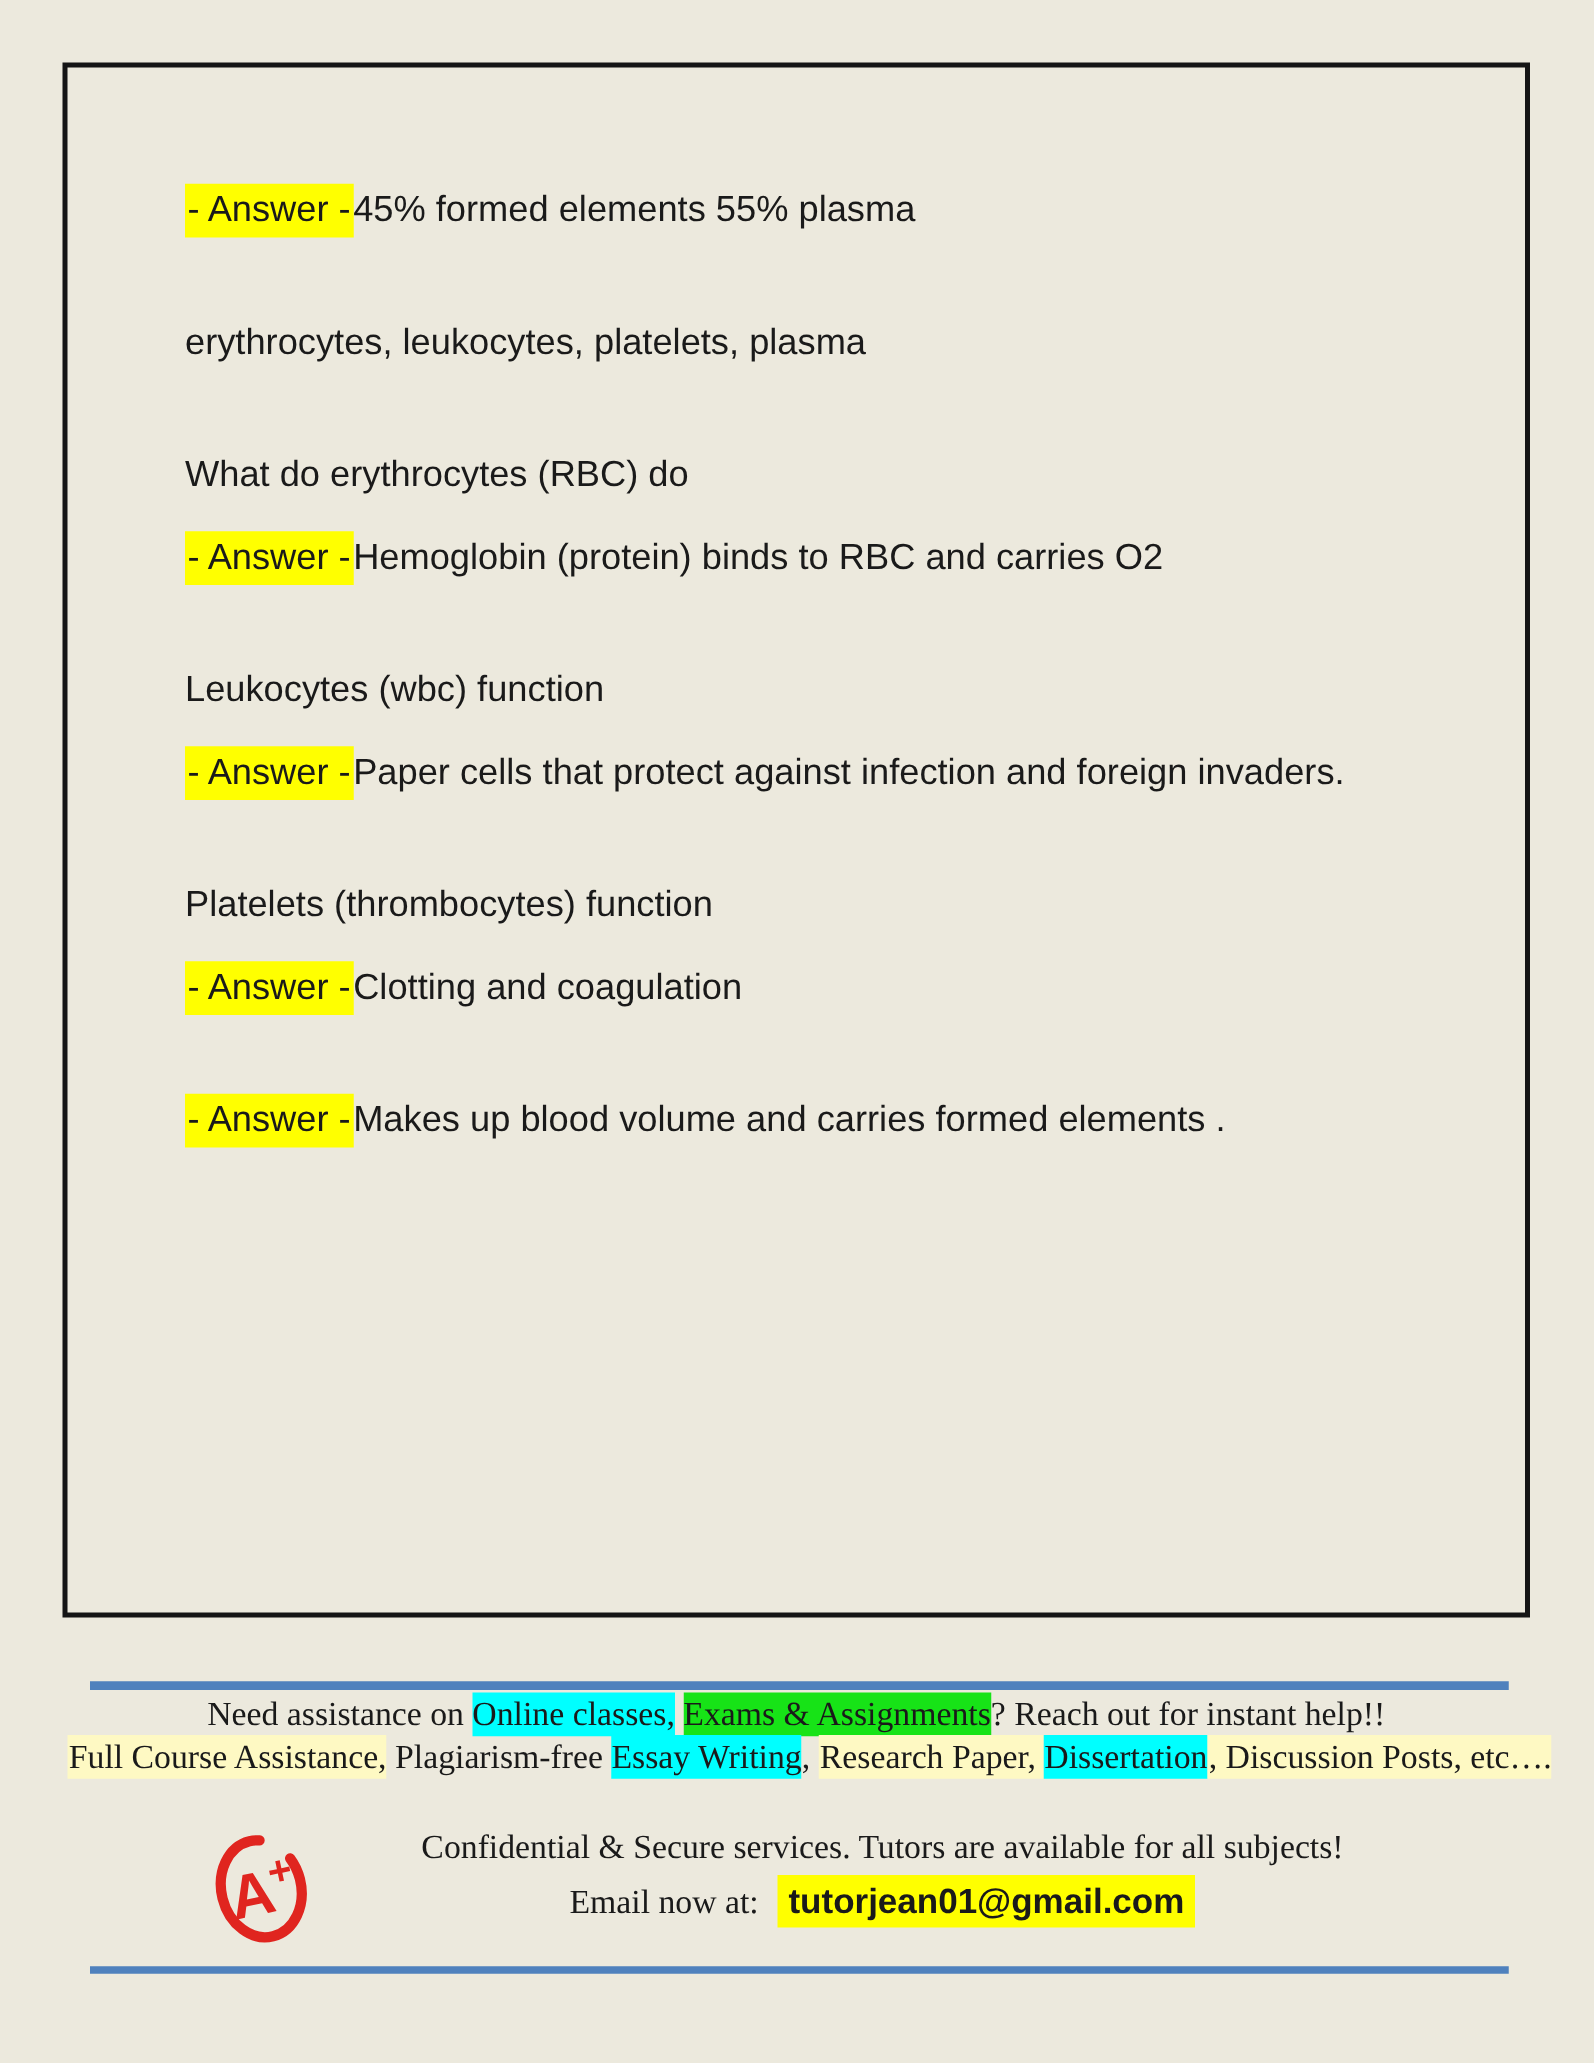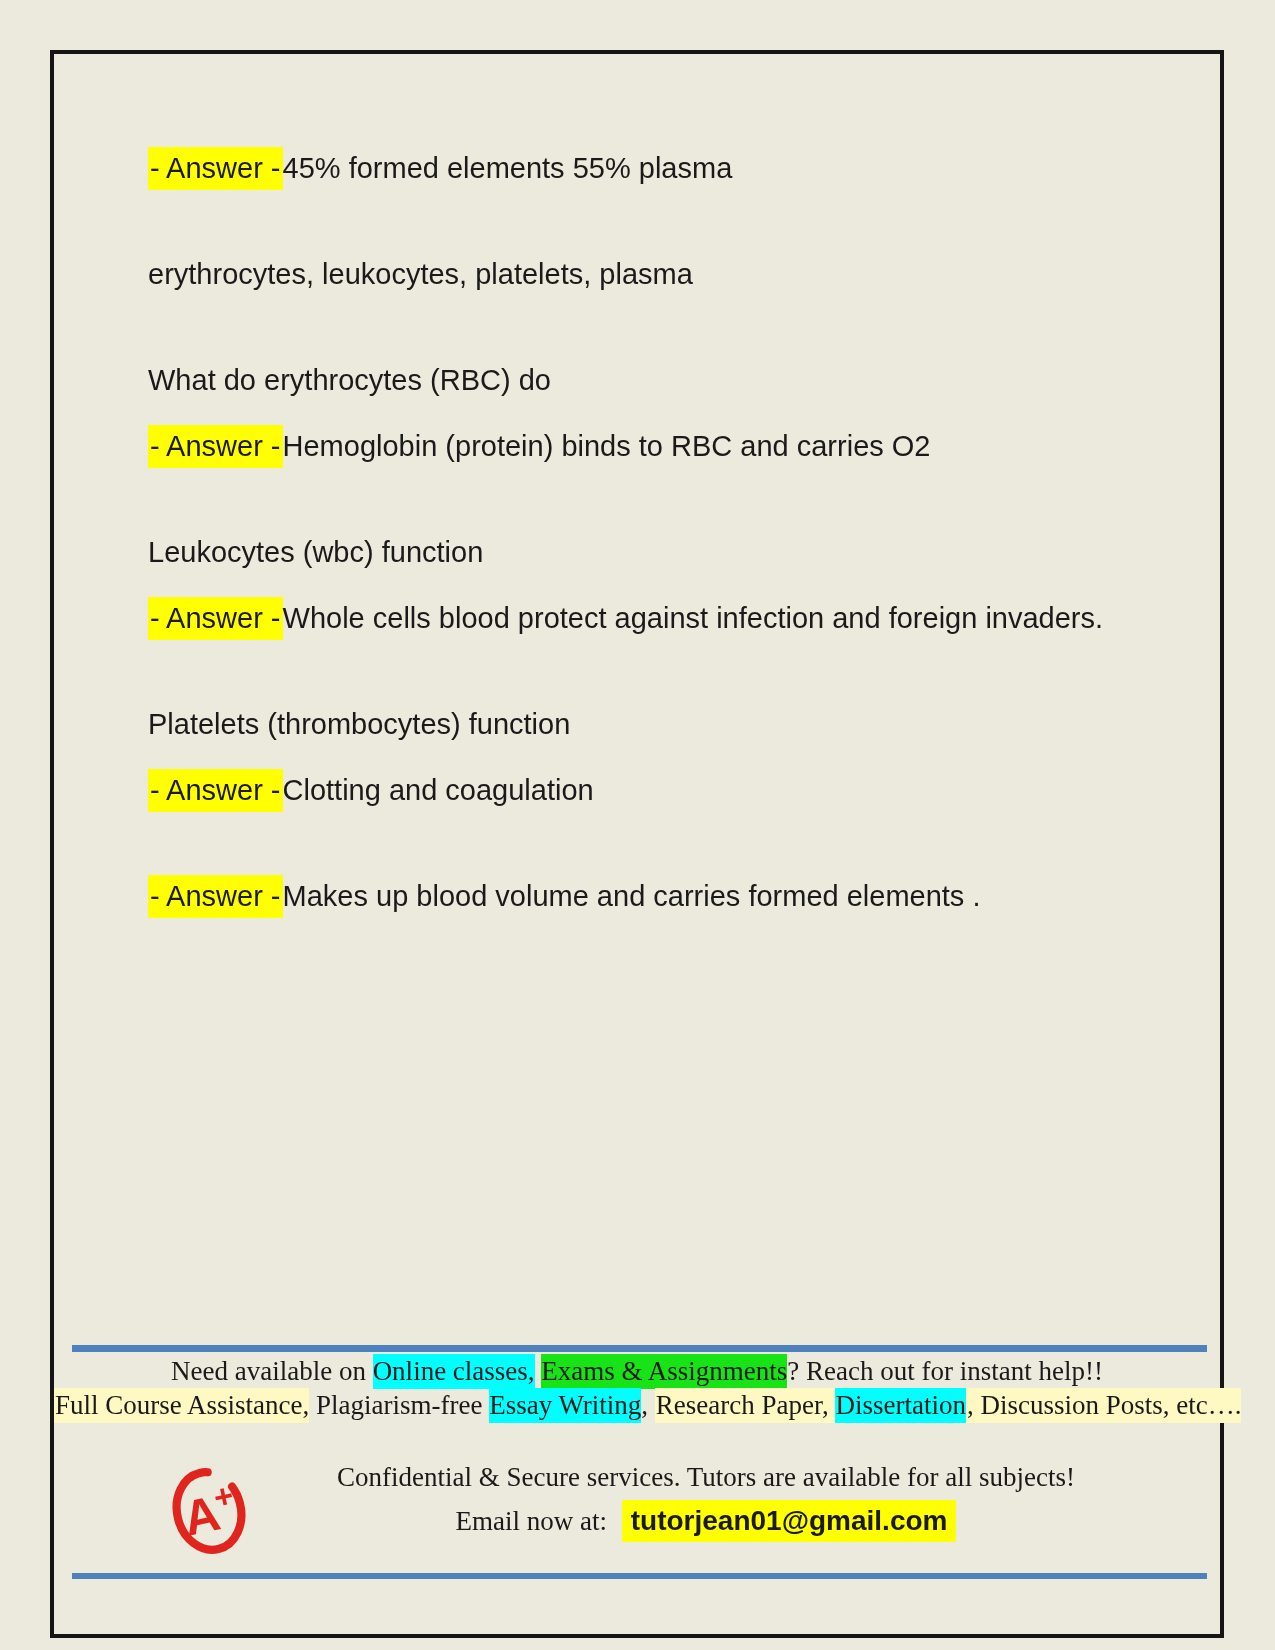--- a/index.html
+++ b/index.html
@@ -8,21 +8,21 @@
     width: 1275px;
     height: 1650px;
     background: #ece9dd;
     overflow: hidden;
   }
   .page {
     position: absolute;
     left: 50px;
     top: 50px;
     width: 1174px;
-    height: 1588px;
+    height: 1244px;
     box-sizing: border-box;
     border: 4px solid #151515;
     background: #ece9dd;
     font-family: "Liberation Sans", sans-serif;
     color: #1a1a1a;
   }
   .qa {
     position: absolute;
     top: 94px;
     left: 94px;
@@ -99,35 +99,35 @@
       </div>
       <div class="qa-group">
         <p class="para"><span>erythrocytes, leukocytes, platelets, plasma</span></p>
       </div>
       <div class="qa-group">
         <p class="para"><span>What do erythrocytes (RBC) do</span></p>
         <p class="para"><span class="answer-label">- Answer -</span><span>Hemoglobin (protein) binds to RBC and carries O2</span></p>
       </div>
       <div class="qa-group">
         <p class="para"><span>Leukocytes (wbc) function</span></p>
-        <p class="para"><span class="answer-label">- Answer -</span><span>Whole cells blood protect against infection and foreign invaders.</span></p>
+        <p class="para"><span class="answer-label">- Answer -</span><span>Paper cells that protect against infection and foreign invaders.</span></p>
       </div>
       <div class="qa-group">
         <p class="para"><span>Platelets (thrombocytes) function</span></p>
         <p class="para"><span class="answer-label">- Answer -</span><span>Clotting and coagulation</span></p>
       </div>
       <div class="qa-group">
         <p class="para"><span class="answer-label">- Answer -</span><span>Makes up blood volume and carries formed elements .</span></p>
       </div>
     </div>
 
   <div class="rule rule-top"></div>
 
   <div class="promo">
-    <div class="promo-line"><span class="hl-none">Need available on </span><span class="hl-cyan">Online classes,</span><span class="hl-none"> </span><span class="hl-green">Exams &amp; Assignments</span><span class="hl-none">? Reach out for instant help!!</span></div>
+    <div class="promo-line"><span class="hl-none">Need assistance on </span><span class="hl-cyan">Online classes,</span><span class="hl-none"> </span><span class="hl-green">Exams &amp; Assignments</span><span class="hl-none">? Reach out for instant help!!</span></div>
     <div class="promo-line"><span class="hl-yellow">Full Course Assistance,</span><span class="hl-none"> Plagiarism-free </span><span class="hl-cyan">Essay Writing</span><span class="hl-none">, </span><span class="hl-yellow">Research Paper, </span><span class="hl-cyan">Dissertation</span><span class="hl-yellow">, Discussion Posts, etc….</span></div>
   </div>
 
   <div class="logo">
     <svg viewBox="0 0 90 100" width="82" height="94">
       <g transform="rotate(-14 45 50)">
         <ellipse cx="45" cy="50" rx="35" ry="43" fill="none" stroke="#e0251f" stroke-width="9" stroke-linecap="round" stroke-dasharray="218 32" stroke-dashoffset="25"></ellipse>
       </g>
       <text x="36" y="72" text-anchor="middle" font-size="54" font-weight="bold" fill="#e0251f" font-family="Liberation Sans, sans-serif" transform="rotate(-12 45 50)">A</text>
       <text x="64" y="50" text-anchor="middle" font-size="36" font-weight="bold" fill="#e0251f" font-family="Liberation Sans, sans-serif" transform="rotate(-12 45 50)">+</text>

